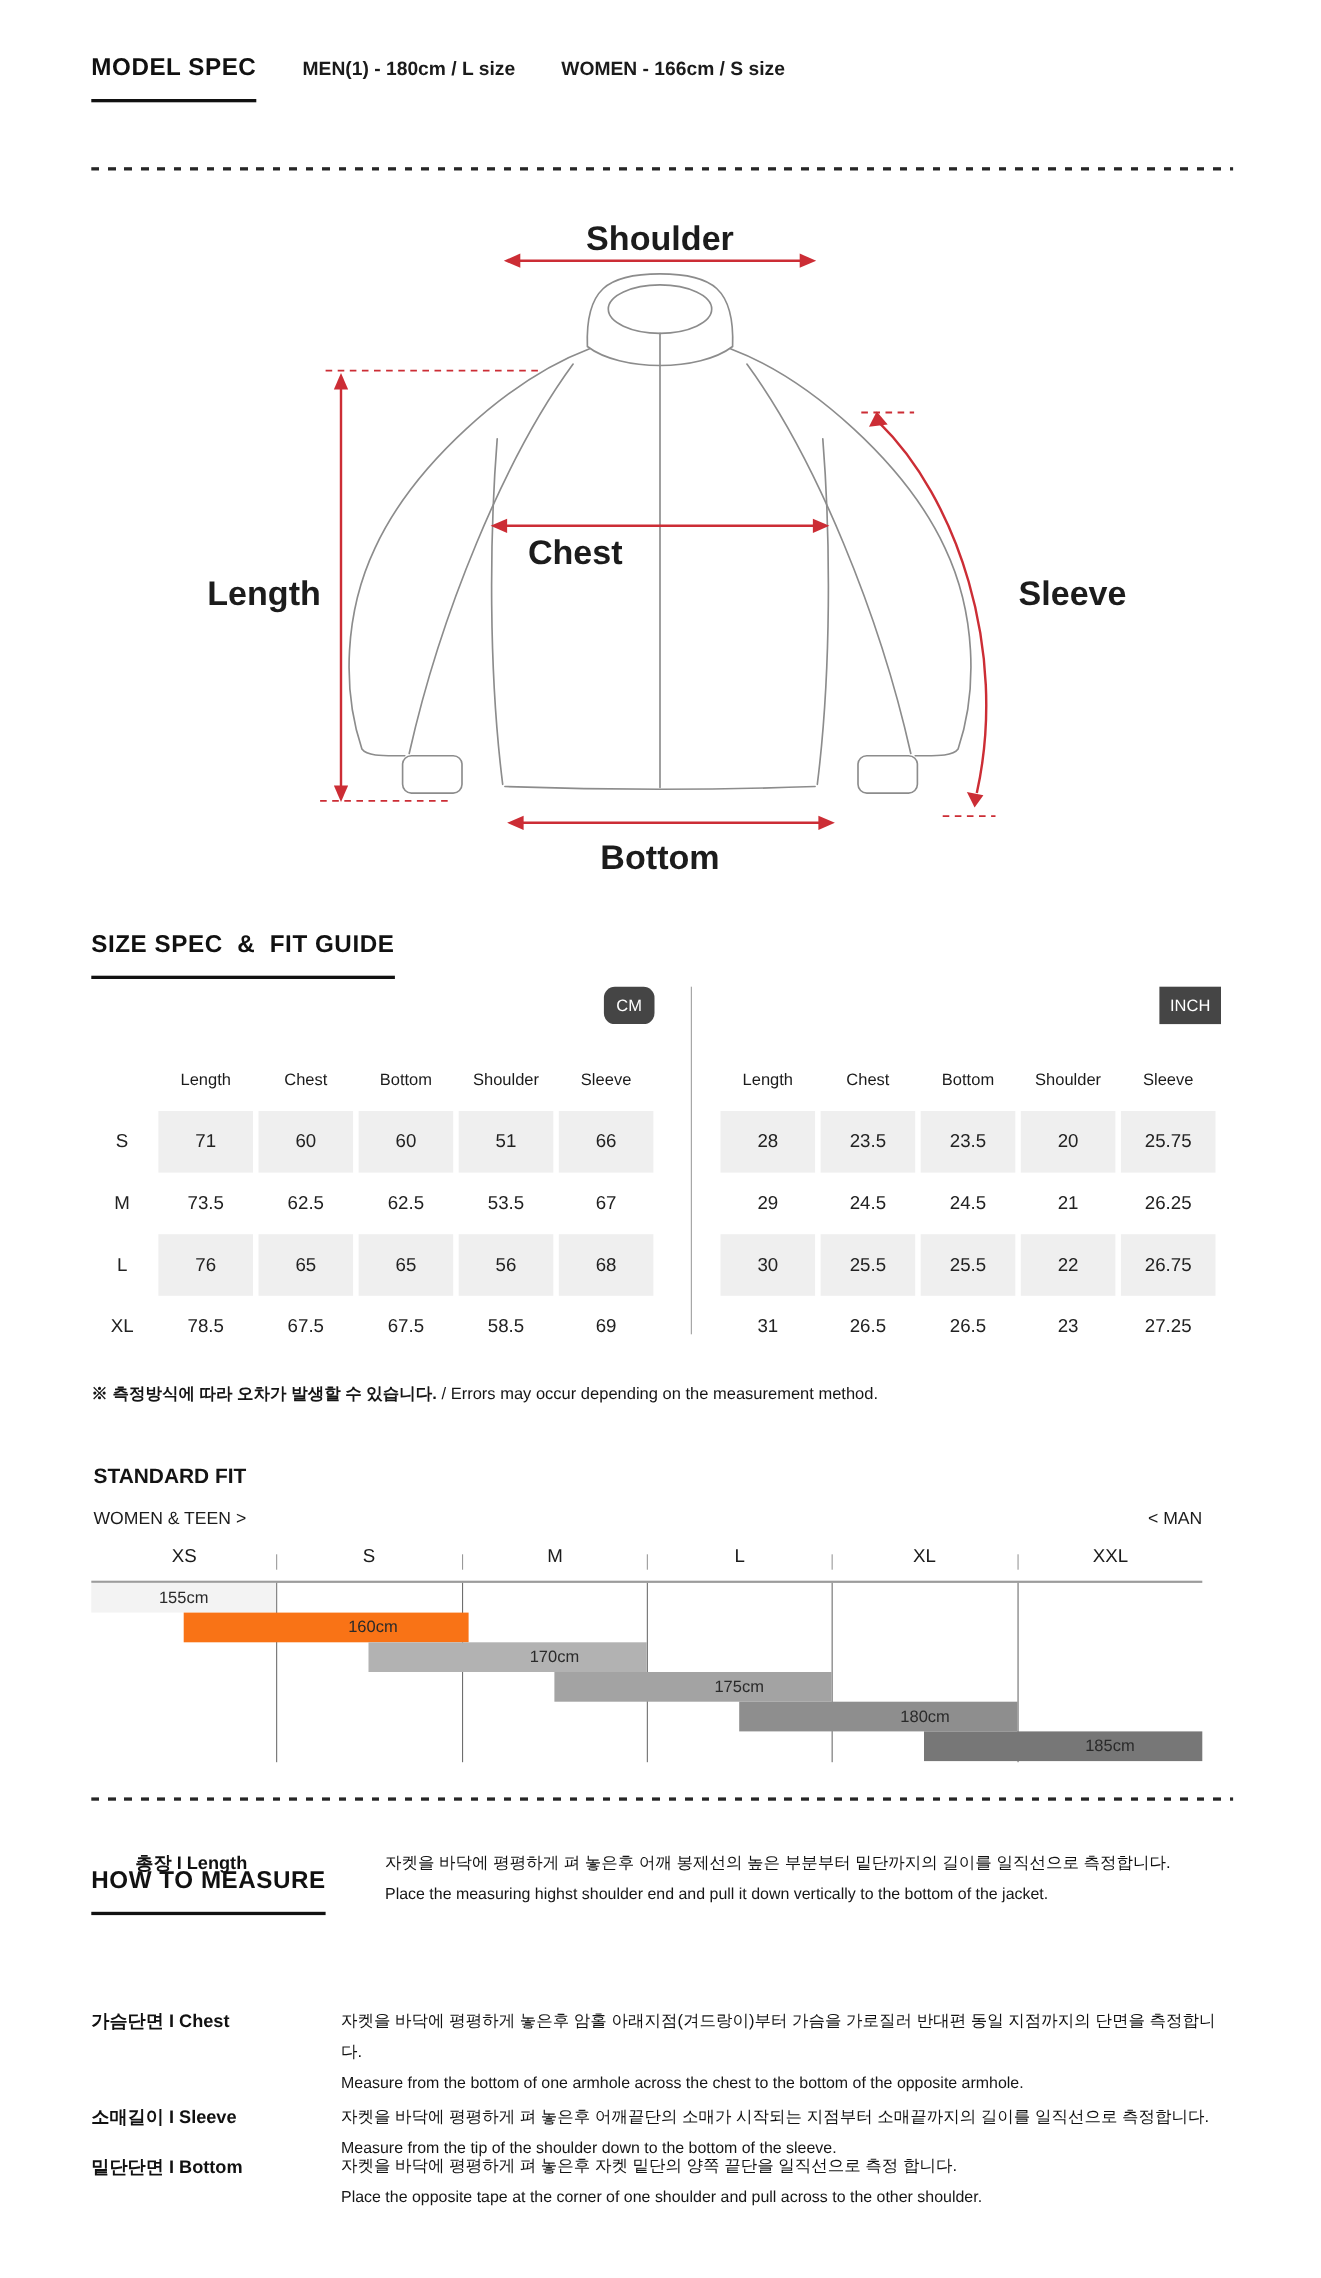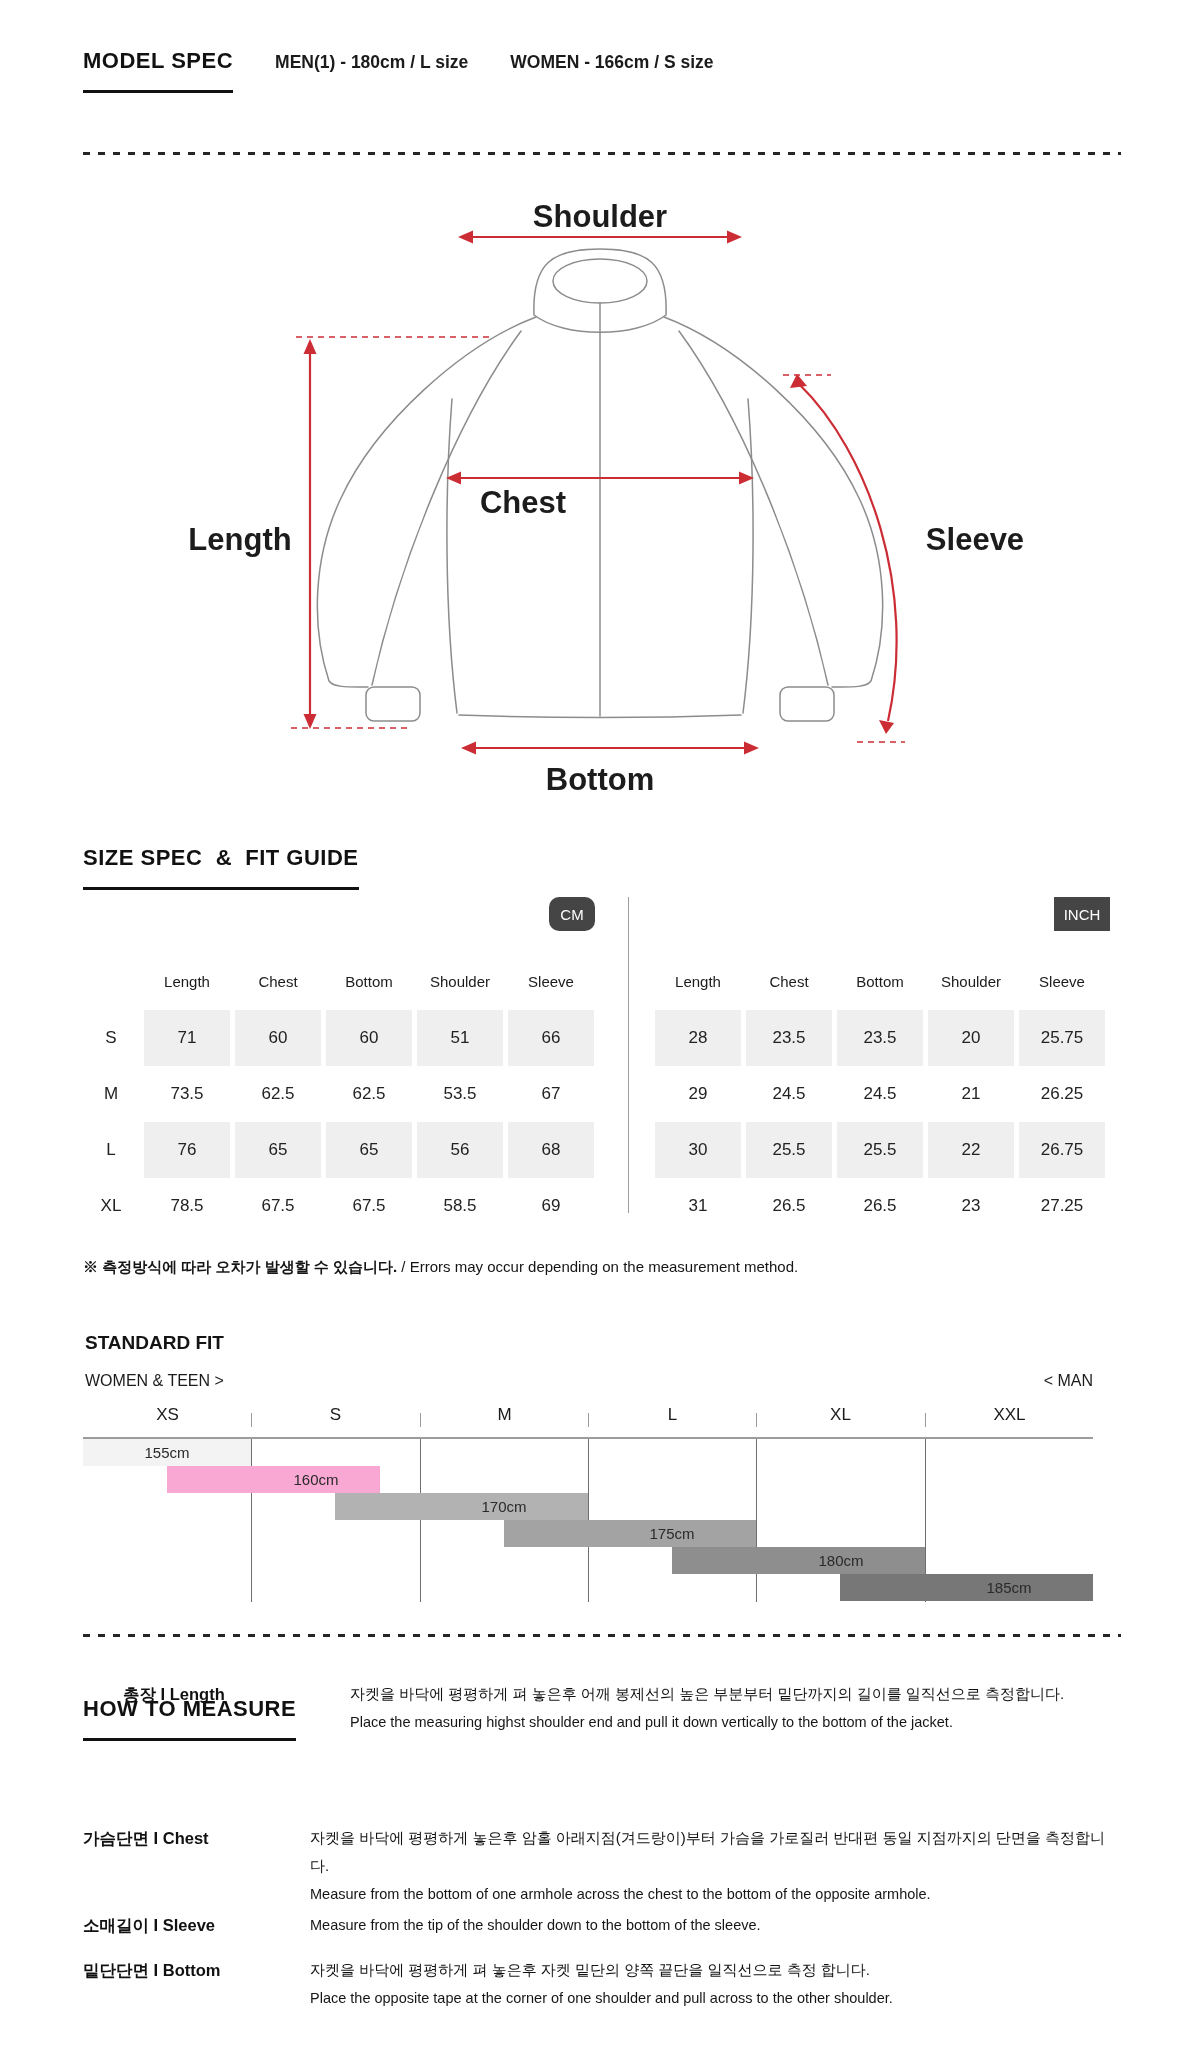--- a/index.html
+++ b/index.html
@@ -236,21 +236,21 @@
     <div class="fit-tick" style="left:673px;"></div>
     <div class="fit-tick" style="left:842px;"></div>
 
     <div class="fit-div" style="left:168px;"></div>
     <div class="fit-div" style="left:337px;"></div>
     <div class="fit-div" style="left:505px;"></div>
     <div class="fit-div" style="left:673px;"></div>
     <div class="fit-div" style="left:842px;"></div>
 
     <div class="fit-bar" style="left: 0px; top: 0px; width: 168px; background: rgb(243, 243, 243);">155cm</div>
-    <div class="fit-bar" style="left: 84px; top: 27px; width: 213px; padding-left: 85px; background: #f9a8d4;">160cm</div>
+    <div class="fit-bar" style="left: 84px; top: 27px; width: 259px; padding-left: 85px; background: #f97316;">160cm</div>
     <div class="fit-bar" style="left: 252px; top: 54px; width: 253px; padding-left: 85px; background: rgb(178, 178, 178);">170cm</div>
     <div class="fit-bar" style="left: 421px; top: 81px; width: 252px; padding-left: 84px; background: rgb(163, 163, 163);">175cm</div>
     <div class="fit-bar" style="left: 589px; top: 108px; width: 253px; padding-left: 85px; background: rgb(142, 142, 142);">180cm</div>
     <div class="fit-bar" style="left: 757px; top: 135px; width: 253px; padding-left: 85px; background: rgb(119, 119, 119);">185cm</div>
   </div>
 
   <div class="abs dashed" style="left:83px;top:1634px;width:1038px;"></div>
 
   <div class="abs" style="left:83px;top:1696px;">
     <span class="h-title">HOW TO MEASURE</span>
@@ -266,20 +266,21 @@
   <div class="measure-row" style="top:1824px;">
     <div class="m-label">가슴단면 I Chest</div>
     <div class="m-desc">
       <div class="m-ko">자켓을 바닥에 평평하게 놓은후 암홀 아래지점(겨드랑이)부터 가슴을 가로질러 반대편 동일 지점까지의 단면을 측정합니다.</div>
       <div class="m-en">Measure from the bottom of one armhole across the chest to the bottom of the opposite armhole.</div>
     </div>
   </div>
   <div class="measure-row" style="top:1891px;margin-top:20px;">
     <div class="m-label">소매길이 I Sleeve</div>
     <div class="m-desc">
+      <div class="m-ko">자켓을 바닥에 평평하게 펴 놓은후 어깨끝단의 소매가 시작되는 지점부터 소매끝까지의 길이를 일직선으로 측정합니다.</div>
       <div class="m-en">Measure from the tip of the shoulder down to the bottom of the sleeve.</div>
     </div>
   </div>
   <div class="measure-row" style="top:1956px;">
     <div class="m-label">밑단단면 I Bottom</div>
     <div class="m-desc">
       <div class="m-ko">자켓을 바닥에 평평하게 펴 놓은후 자켓 밑단의 양쪽 끝단을 일직선으로 측정 합니다.</div>
       <div class="m-en">Place the opposite tape at the corner of one shoulder and pull across to the other shoulder.</div>
     </div>
   </div>

